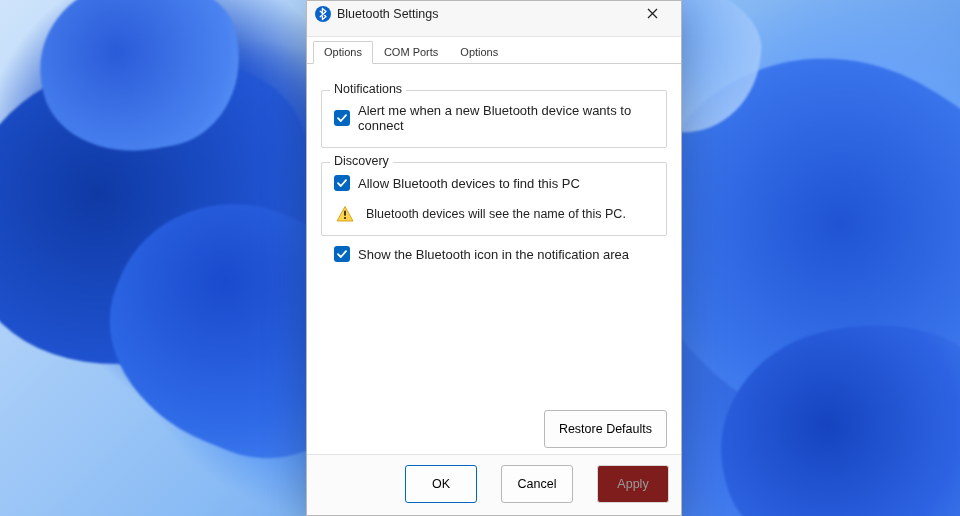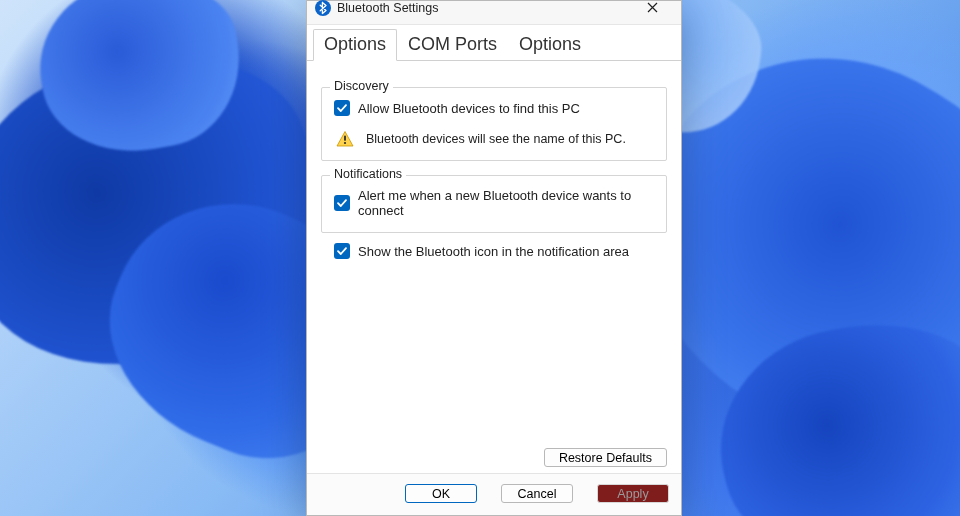--- a/index.html
+++ b/index.html
@@ -44,21 +44,21 @@
   .dialog {
     position: absolute;
     left: 306px; top: 0;
     width: 376px; height: 516px;
     background: #ffffff;
     border: 1px solid #b8b8b8;
     display: flex; flex-direction: column;
     box-shadow: 0 10px 40px rgba(0,0,0,.25);
   }
   .titlebar {
-    height: 24px;
+    height: 36px;
     background: #f7f7f7;
     display: flex; align-items: center;
     padding: 0 6px 10px 8px;
     border-bottom: 1px solid #e6e6e6;
   }
   .titlebar .appicon {
     width: 16px; height: 16px;
     margin-right: 6px;
   }
   .titlebar .title {
@@ -73,21 +73,21 @@
   .titlebar .closebtn svg { width: 11px; height: 11px; }
 
   .tabbar {
     display: flex;
     padding: 4px 6px 0 6px;
     border-bottom: 1px solid #d0d0d0;
     gap: 0;
   }
   .tab {
     padding: 4px 10px 5px 10px;
-    font-size: 18px;
+    font-size: 11px;
     position: relative;
     cursor: pointer;
     color: #333;
     border: 1px solid transparent;
     border-bottom: none;
   }
   .tab.selected {
     background: #fff;
     border: 1px solid #d0d0d0;
     border-bottom: 1px solid #fff;
@@ -159,21 +159,21 @@
     display: flex; justify-content: flex-end;
   }
   .footer2 {
     padding: 10px 12px 12px 12px;
     display: flex; justify-content: flex-end;
     gap: 24px;
     border-top: 1px solid #e4e4e4;
     background: #fbfbfb;
   }
   button.win {
-    min-width: 72px; height: 19px;
+    min-width: 72px; height: 38px;
     padding: 0 14px;
     font-size: 12.5px;
     font-family: inherit;
     background: #fdfdfd;
     border: 1px solid #b8b8b8;
     border-radius: 3px;
     cursor: pointer;
   }
   button.win.primary { border-color: #0067c0; }
   button.win:disabled { color: #9a9a9a; background: #7f1d1d; border-color: #d8d8d8; cursor: default; }
@@ -208,20 +208,33 @@
 
     <div class="tabbar">
       <div class="tab selected">Options</div>
       <div class="tab">COM Ports</div>
       <div class="tab">Options</div>
     </div>
 
     <div class="content">
 
       <div class="groupbox">
+        <span class="legend">Notifications</span>
+
+        <div class="checkrow">
+          <span class="chk">
+            <svg viewBox="0 0 12 12">
+              <path d="M2 6.2 L4.8 9 L10 3.2" stroke="#fff" stroke-width="1.8" fill="none" stroke-linecap="round" stroke-linejoin="round"></path>
+            </svg>
+          </span>
+          <label>Alert me when a new Bluetooth device wants to connect</label>
+        </div>
+      </div>
+
+      <div class="groupbox">
         <span class="legend">Discovery</span>
 
         <div class="checkrow">
           <span class="chk">
             <svg viewBox="0 0 12 12">
               <path d="M2 6.2 L4.8 9 L10 3.2" stroke="#fff" stroke-width="1.8" fill="none" stroke-linecap="round" stroke-linejoin="round"></path>
             </svg>
           </span>
           <label>Allow Bluetooth devices to find this PC</label>
         </div>
@@ -231,33 +244,20 @@
             <svg viewBox="0 0 18 18">
               <path d="M9 1.5 L17 16 H1 Z" fill="#ffd34e" stroke="#c99400" stroke-width="0.8" stroke-linejoin="round"></path>
               <rect x="8.1" y="5.6" width="1.8" height="5.2" rx="0.9" fill="#2b2b2b"></rect>
               <circle cx="9" cy="13" r="1.1" fill="#2b2b2b"></circle>
             </svg>
           </span>
           <span>Bluetooth devices will see the name of this PC.</span>
         </div>
       </div>
 
-      <div class="groupbox">
-        <span class="legend">Notifications</span>
-
-        <div class="checkrow">
-          <span class="chk">
-            <svg viewBox="0 0 12 12">
-              <path d="M2 6.2 L4.8 9 L10 3.2" stroke="#fff" stroke-width="1.8" fill="none" stroke-linecap="round" stroke-linejoin="round"></path>
-            </svg>
-          </span>
-          <label>Alert me when a new Bluetooth device wants to connect</label>
-        </div>
-      </div>
-
       <div class="checkrow standalone-check">
         <span class="chk">
           <svg viewBox="0 0 12 12">
             <path d="M2 6.2 L4.8 9 L10 3.2" stroke="#fff" stroke-width="1.8" fill="none" stroke-linecap="round" stroke-linejoin="round"></path>
           </svg>
         </span>
         <label>Show the Bluetooth icon in the notification area</label>
       </div>
 
     </div>

